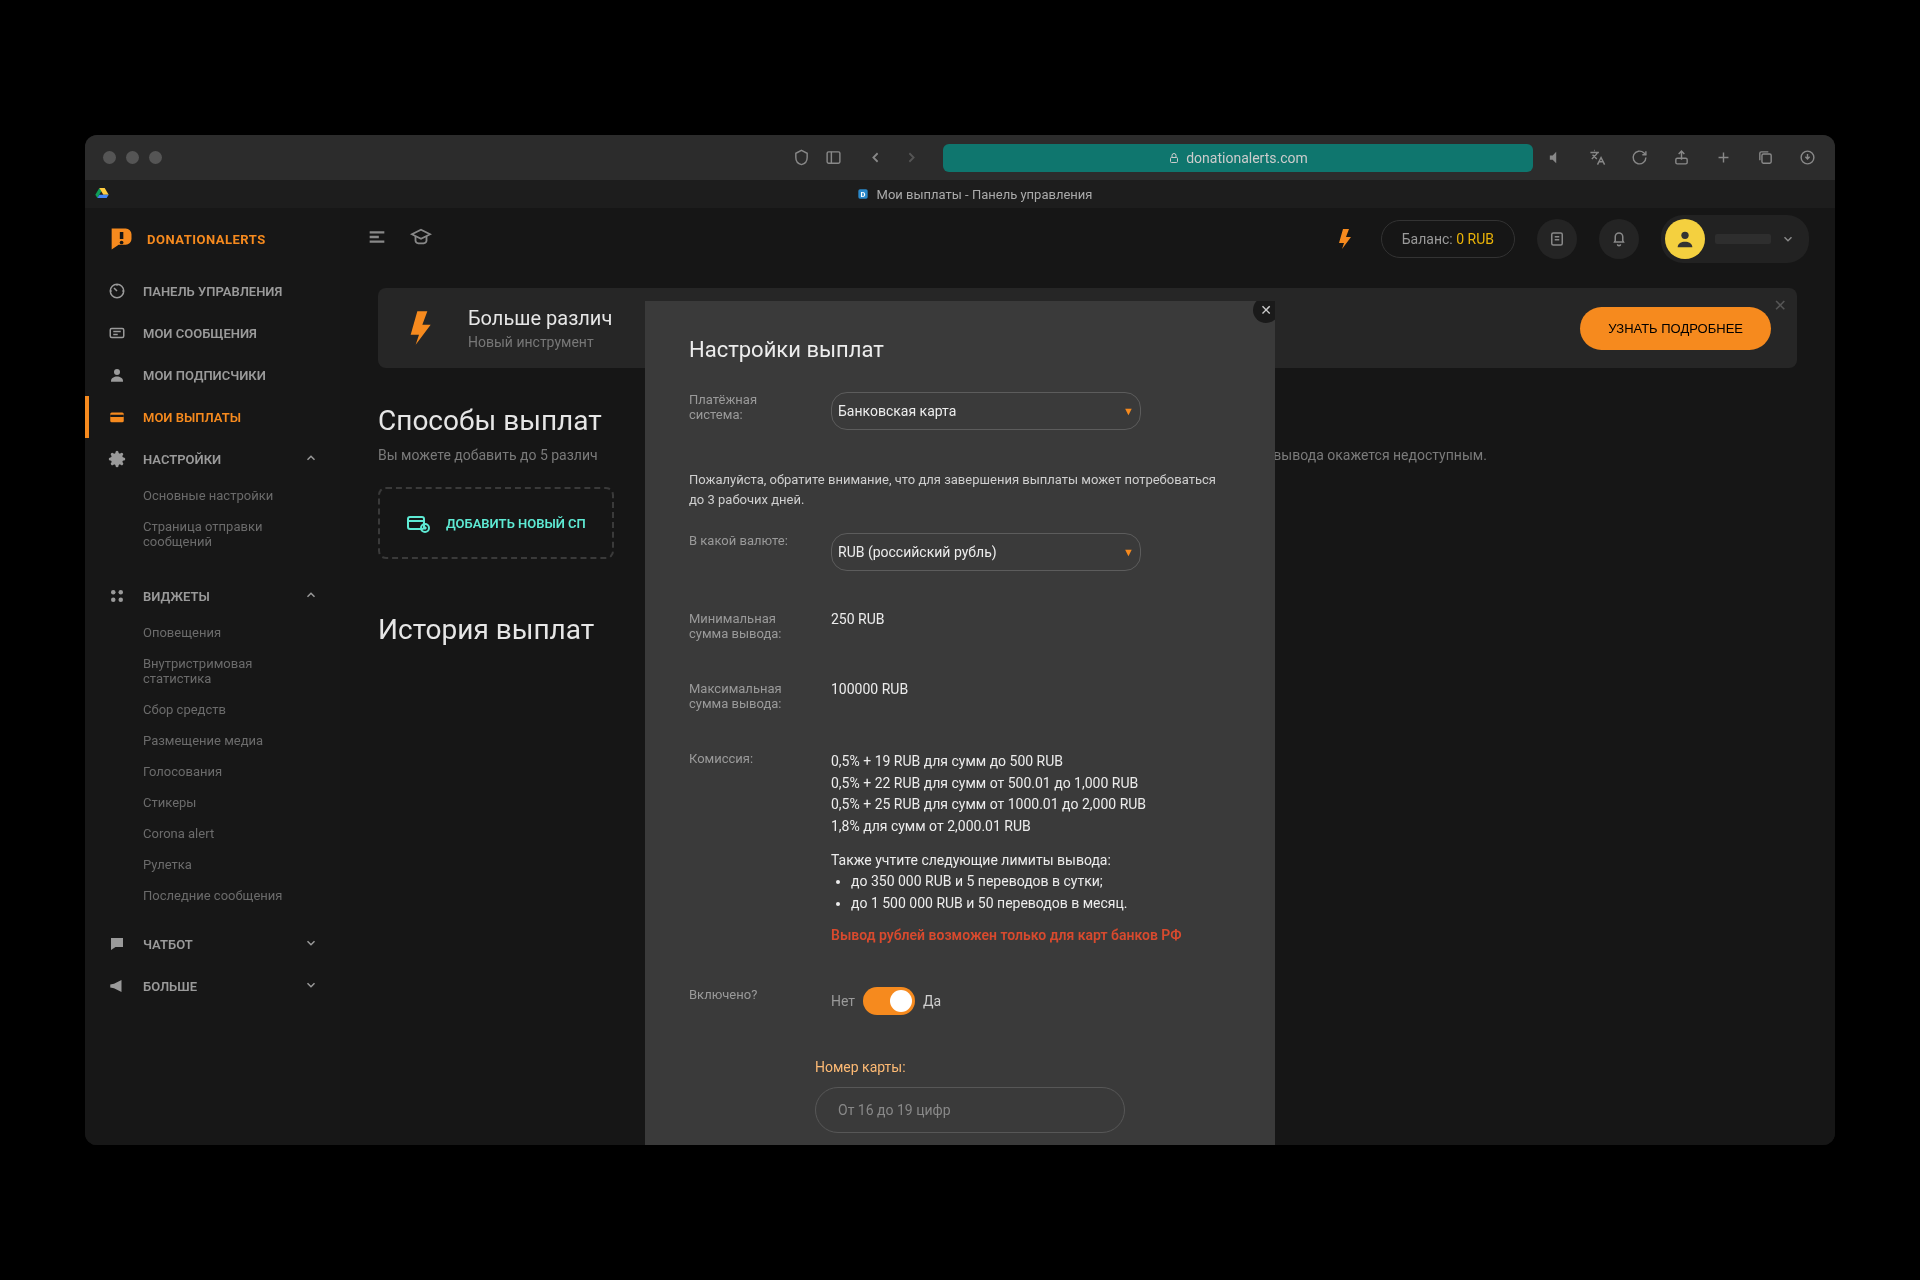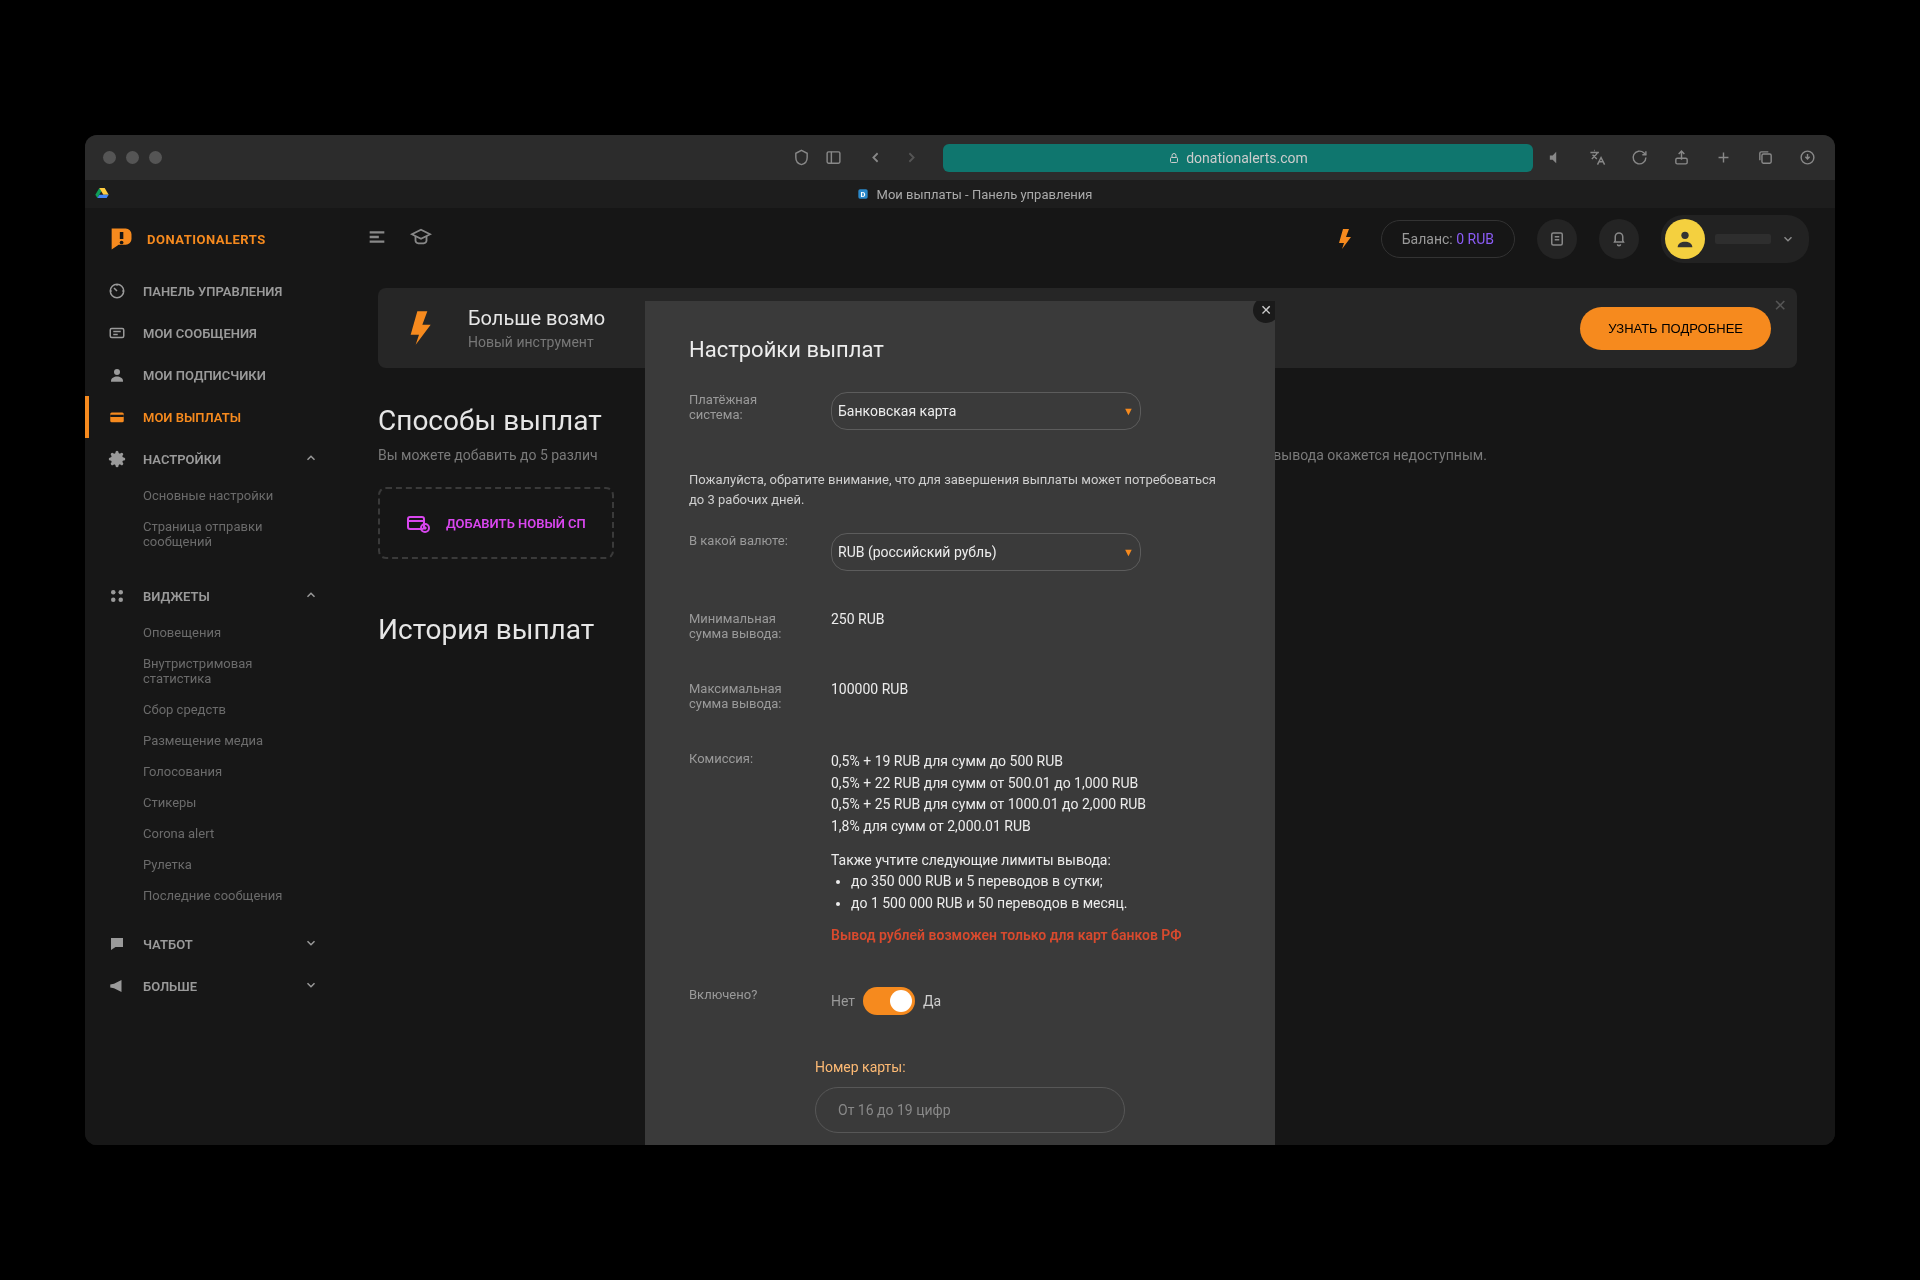--- a/index.html
+++ b/index.html
@@ -138,21 +138,21 @@
 .tb-ic { color: #888; cursor: pointer; }
 .tb-ic svg { width: 22px; height: 22px; }
 .tbr { margin-left: auto; display: flex; align-items: center; gap: 22px; }
 .balance-pill {
   border: 1px solid #333;
   border-radius: 22px;
   padding: 10px 20px;
   font-size: 14px;
   color: #9a9a9a;
 }
-.balance-pill .val { color: #8b5cf6; }
+.balance-pill .val { color: #eab308; }
 .circ-btn {
   width: 40px; height: 40px;
   border-radius: 50%;
   background: #242424;
   display: flex; align-items: center; justify-content: center;
   color: #888; cursor: pointer;
 }
 .circ-btn svg { width: 18px; height: 18px; }
 .avatar {
   width: 40px; height: 40px;
@@ -194,21 +194,21 @@
 .banner-close { position: absolute; right: 10px; top: 8px; color: #555; cursor: pointer; font-size: 16px; }
 .section-h { color: #e6e6e6; font-size: 28px; font-weight: 400; margin-bottom: 10px; }
 .section-sub { color: #7a7a7a; font-size: 14px; margin-bottom: 24px; }
 .add-method {
   border: 2px dashed #3a3a3a;
   border-radius: 8px;
   padding: 22px 26px;
   display: inline-flex;
   align-items: center;
   gap: 16px;
-  color: #d946ef;
+  color: #5eead4;
   font-size: 13px;
   font-weight: 600;
   cursor: pointer;
   margin-bottom: 54px;
 }
 .add-method svg { width: 24px; height: 24px; }
 
 .modal-backdrop {
   position: absolute;
   top: 0; left: 0; right: 0; bottom: 0;
@@ -552,21 +552,21 @@
           </div>
         </div>
       </div>
 
       <div class="content">
         <div class="banner">
           <svg class="banner-ic" viewBox="0 0 24 24">
               <path d="M8 2 4 16h5l-2 6 9-12h-5l3-8z" fill="#f68a1e"></path>
             </svg>
           <div class="banner-txt">
-            <div class="b-title">Больше возмо</div>
+            <div class="b-title">Больше различ</div>
             <div class="b-sub">Новый инструмент</div>
           </div>
           <button class="banner-btn">УЗНАТЬ ПОДРОБНЕЕ</button>
           <div class="banner-close">✕</div>
         </div>
 
         <div class="section-h">Способы выплат</div>
         <div class="section-sub">
           <span>Вы можете добавить до 5 различ</span>
           <span style="display:inline-block;width:560px"></span>

